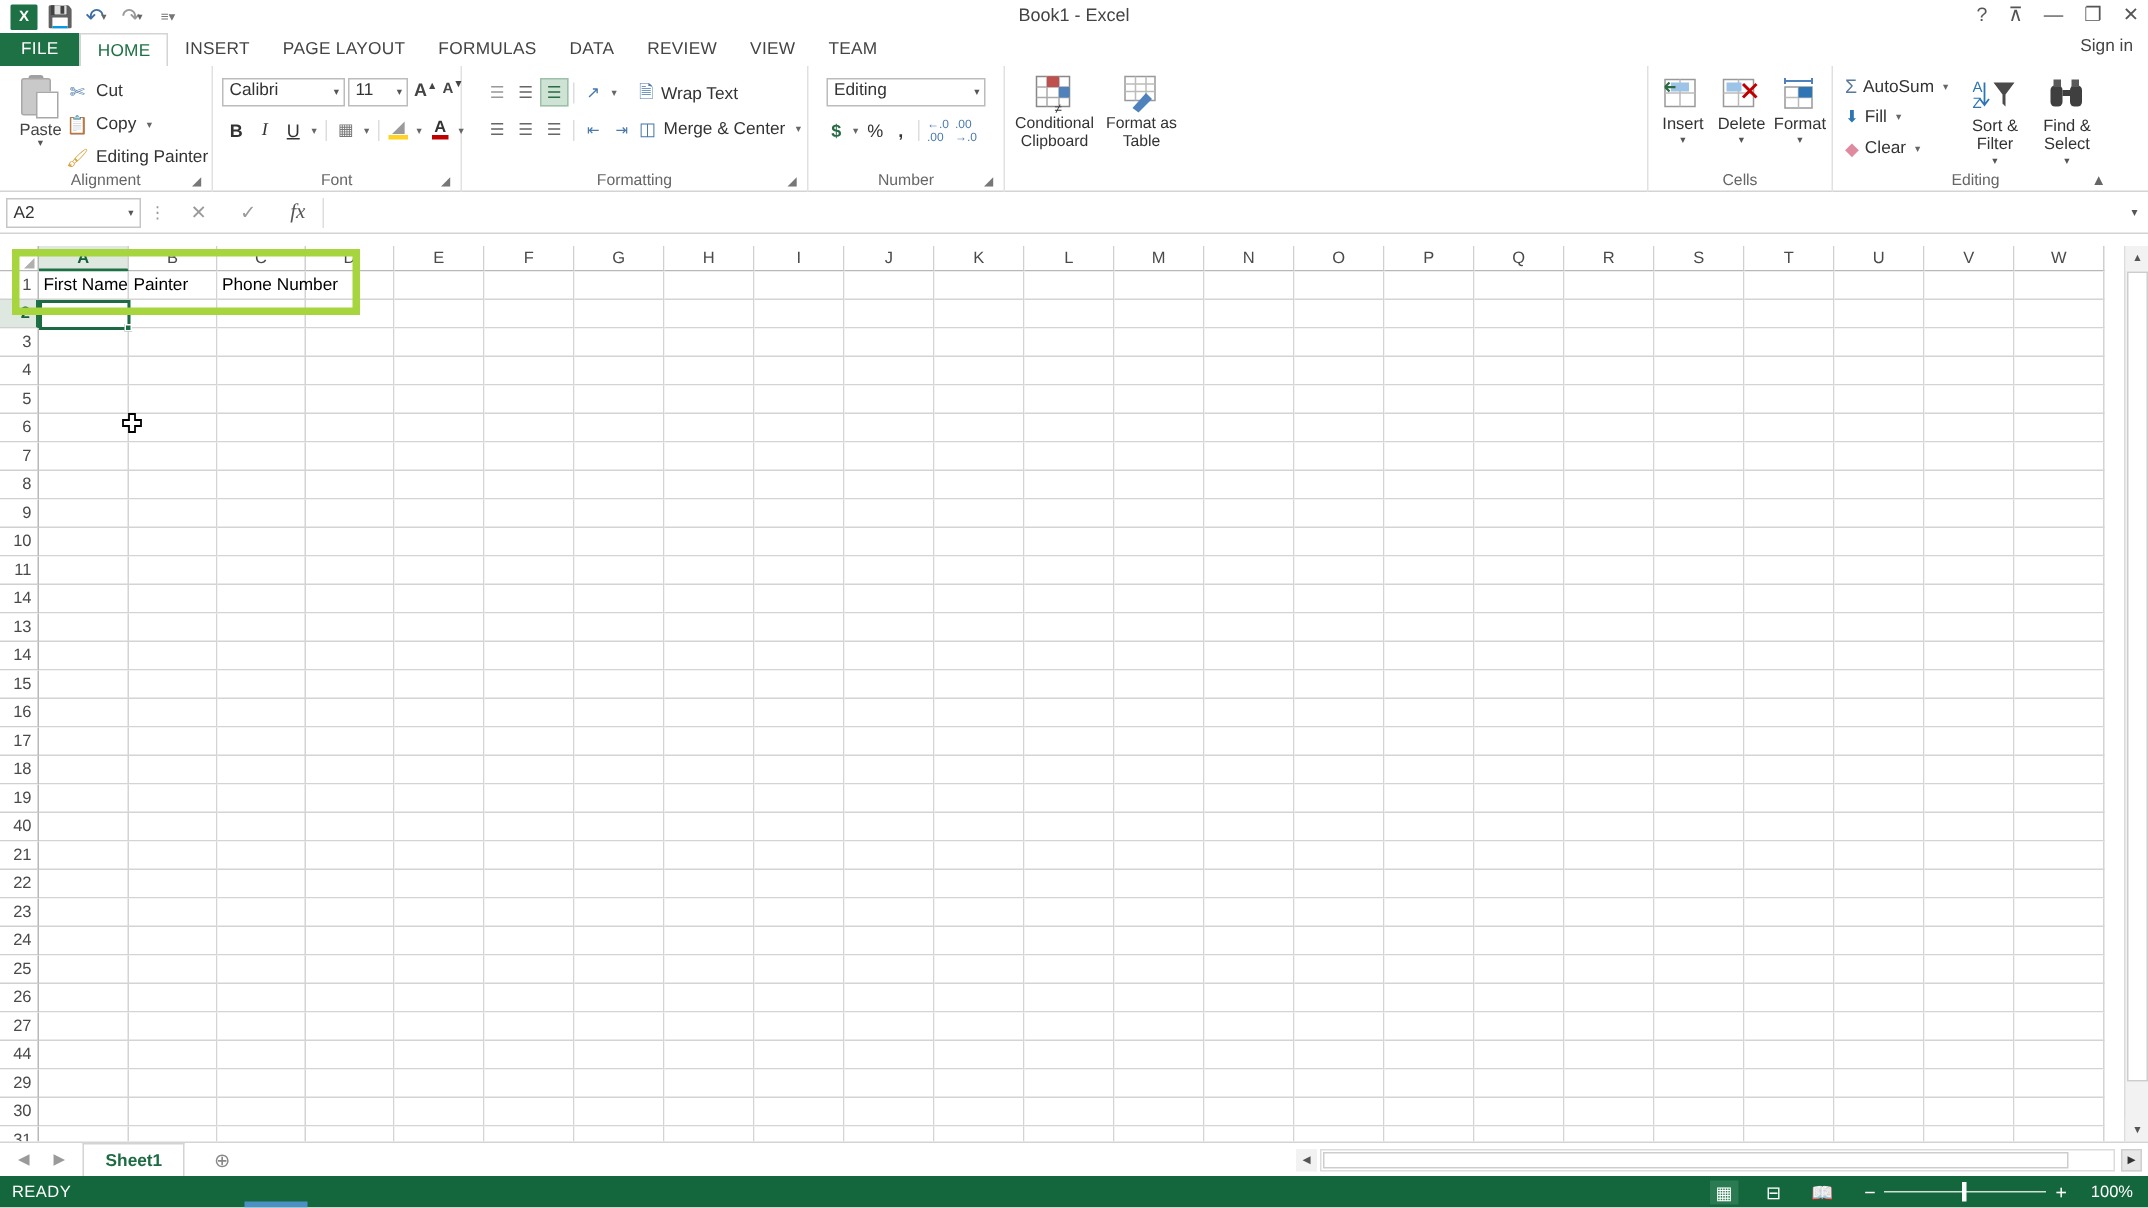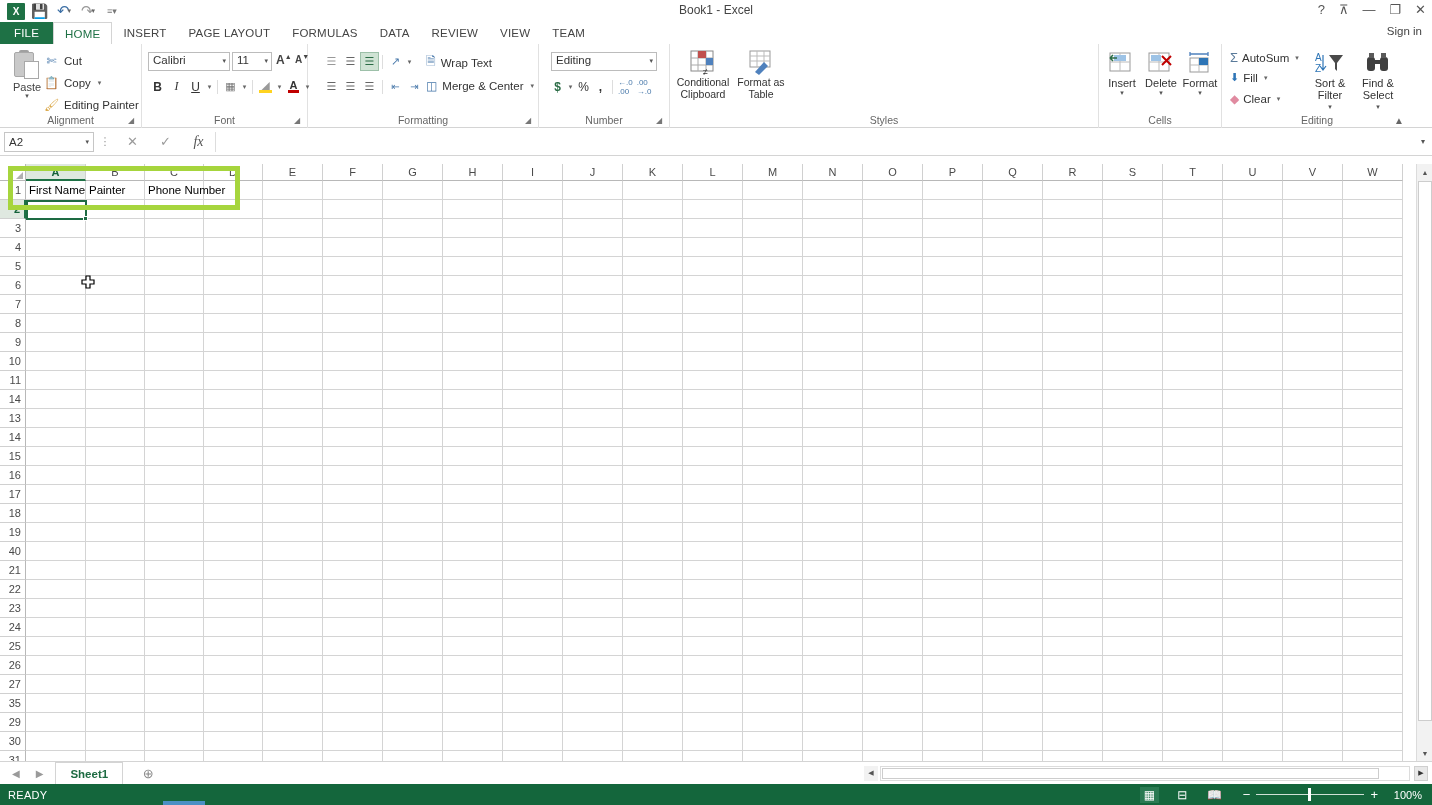--- a/index.html
+++ b/index.html
@@ -552,21 +552,20 @@
             <line x1="3" y1="6" x2="23" y2="6" stroke="#bbb"></line>
               <line x1="3" y1="11" x2="23" y2="11" stroke="#bbb"></line>
             <line x1="10" y1="1" x2="10" y2="17" stroke="#bbb"></line>
               <line x1="17" y1="1" x2="17" y2="17" stroke="#bbb"></line>
             <path d="M8 22 L17 12 L21 16 L12 25 Z" fill="#4f81bd"></path>
           </svg>
         </div>
         <span>Format as Table</span>
       </div>
 
-      <div class="grp-label">Styles</div>
     </div>
 
     <div class="grp" id="grp-cells">
       <div class="cellbtn" style="left:3px">
         <div class="ci">
           <svg width="28" height="26" viewBox="0 0 28 26">
             <rect x="2" y="2" width="20" height="18" fill="#fff" stroke="#999"></rect>
             <line x1="2" y1="11" x2="22" y2="11" stroke="#bbb"></line>
               <line x1="12" y1="2" x2="12" y2="20" stroke="#bbb"></line>
             <rect x="6" y="4" width="12" height="6" fill="#9dc3e6"></rect>
@@ -714,21 +713,21 @@
         <div class="rowhead">18</div>
         <div class="rowhead">19</div>
         <div class="rowhead">40</div>
         <div class="rowhead">21</div>
         <div class="rowhead">22</div>
         <div class="rowhead">23</div>
         <div class="rowhead">24</div>
         <div class="rowhead">25</div>
         <div class="rowhead">26</div>
         <div class="rowhead">27</div>
-        <div class="rowhead">35</div>
+        <div class="rowhead">44</div>
         <div class="rowhead">29</div>
         <div class="rowhead">30</div>
         <div class="rowhead">31</div>
       </div>
     <div class="cells" id="cells">
         <div class="cellrow">
           <div class="cell" style="width: 60px; overflow: visible; z-index: 2; position: relative;">First Name</div>
           <div class="cell" style="width: 59px; overflow: visible; z-index: 2; position: relative;">Painter</div>
           <div class="cell" style="width: 59px; overflow: visible; z-index: 2; position: relative;">Phone Number</div>
           <div class="cell" style="width: 59px;"></div>

